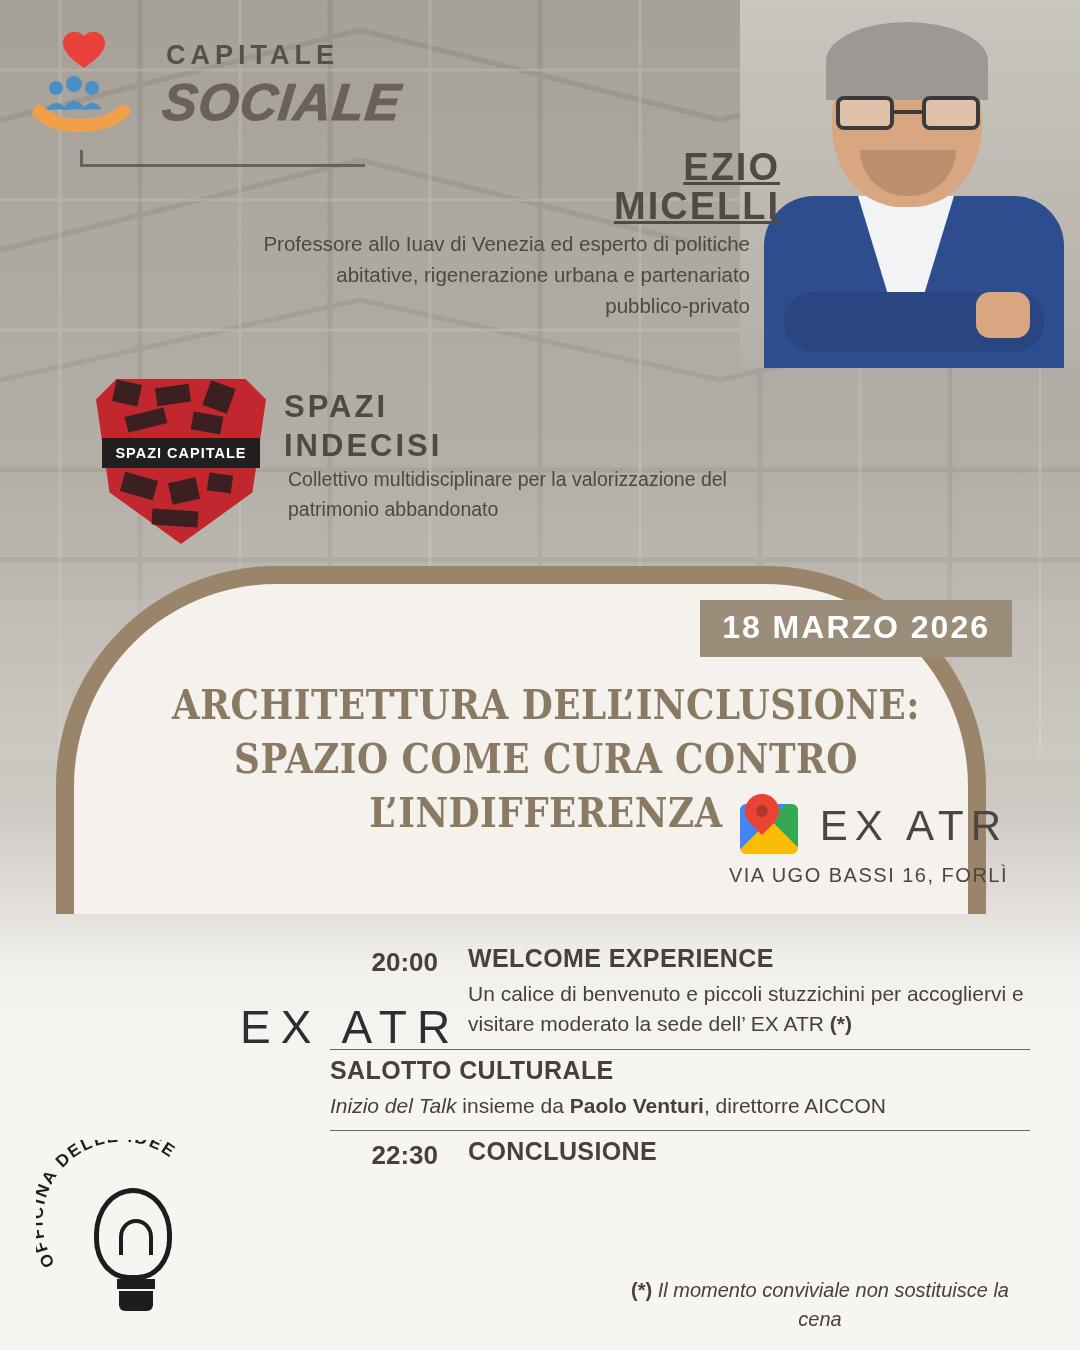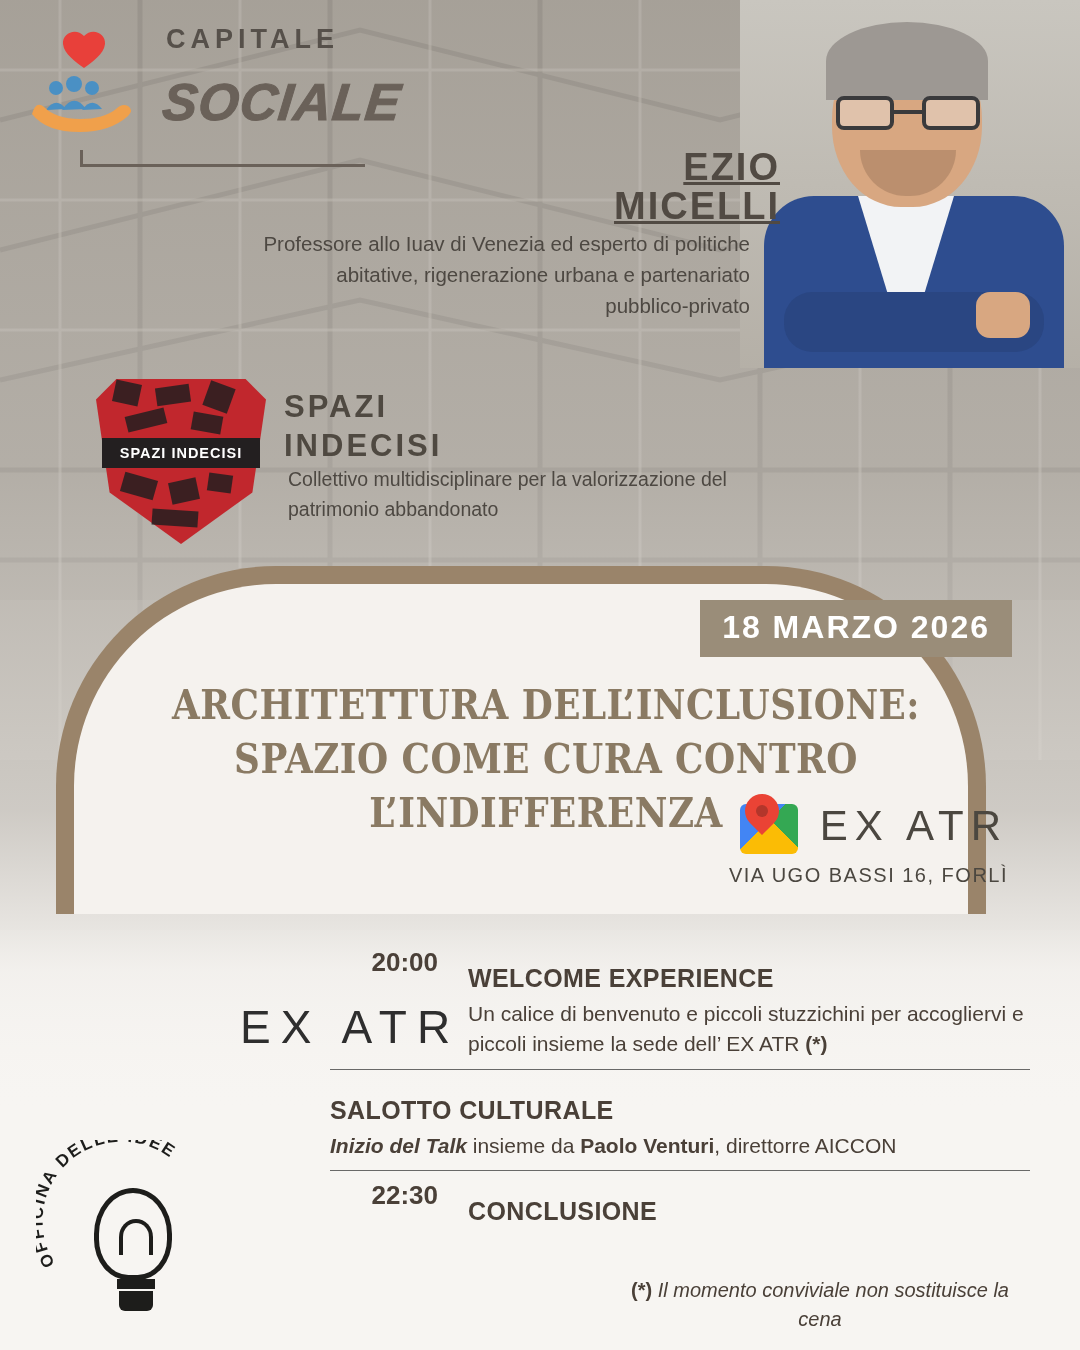--- a/index.html
+++ b/index.html
@@ -44,21 +44,21 @@
     left: 18px; top: 12px;
     width: 340px; height: 160px;
   }
   .cap-word {
     font-family: "Liberation Sans", sans-serif;
     font-weight: bold;
     letter-spacing: 3px;
     color: #4a4440;
   }
   .cap-line1 {
-    position: absolute; left: 148px; top: 12px;
+    position: absolute; left: 148px; top: 28px;
     font-size: 27px; letter-spacing: 5px;
     color: #56504a;
   }
   .cap-line2 {
     position: absolute; left: 145px; top: 60px;
     font-size: 52px; font-style: italic; letter-spacing: 1px;
     color: #6a6159;
     -webkit-text-stroke: 1px #6a6159;
     transform: skewX(-6deg);
   }
@@ -262,26 +262,25 @@
     padding-right: 30px;
     font-size: 26px;
     font-weight: bold;
     color: #4a4038;
     padding-top: 3px;
   }
   .sch-body { flex: 1; }
   .sch-head {
     font-size: 25px; font-weight: bold; letter-spacing: .4px; color: #4a4038;
     margin-bottom: 6px;
-    margin-top: 20px;
   }
   .sch-text {
     font-size: 21px; line-height: 1.42; color: #4a4038;
   }
-  .sch-text i { font-style: italic; font-weight: bold; }
+  .sch-text i { font-style: italic; }
   .sch-text b { font-weight: bold; }
   .footnote {
     position: absolute; right: 0; top: 338px;
     width: 420px;
     text-align: center;
     font-size: 20px;
     line-height: 1.45;
     font-style: italic;
     color: #4a4038;
   }
@@ -391,21 +390,21 @@
   <div class="si-frag" style="left:18px;top:10px;width:26px;height:22px;transform:rotate(12deg);"></div>
   <div class="si-frag" style="left:60px;top:14px;width:34px;height:18px;transform:rotate(-8deg);"></div>
   <div class="si-frag" style="left:110px;top:12px;width:26px;height:26px;transform:rotate(20deg);"></div>
   <div class="si-frag" style="left:30px;top:40px;width:40px;height:16px;transform:rotate(-14deg);"></div>
   <div class="si-frag" style="left:96px;top:42px;width:30px;height:18px;transform:rotate(10deg);"></div>
   <div class="si-frag" style="left:26px;top:104px;width:34px;height:20px;transform:rotate(16deg);"></div>
   <div class="si-frag" style="left:74px;top:108px;width:28px;height:22px;transform:rotate(-12deg);"></div>
   <div class="si-frag" style="left:112px;top:102px;width:24px;height:18px;transform:rotate(8deg);"></div>
   <div class="si-frag" style="left:56px;top:138px;width:46px;height:16px;transform:rotate(4deg);"></div>
   <div class="si-band">
-      <span>SPAZI INDECISI</span>
+      <span>SPAZI CAPITALE</span>
     </div>
 </div>
 <div class="si-title">
   <div>SPAZI</div>
   <div>INDECISI</div>
 </div>
 <div class="si-desc">Collettivo multidisciplinare per la valorizzazione del patrimonio abbandonato</div>
 
 <div class="arch"></div>
 <div class="date-badge">18 MARZO 2026</div>
@@ -423,21 +422,21 @@
 </div>
 
 <div class="exatr-mark">EX ATR</div>
 
 <div class="schedule">
   <div id="schedule-rows">
       <div class="sch-row">
         <div class="sch-time">20:00</div>
         <div class="sch-body">
           <div class="sch-head">WELCOME EXPERIENCE</div>
-          <div class="sch-text"><span>Un calice di benvenuto e piccoli stuzzichini per accogliervi e piccoli insieme la sede dell’ EX ATR </span><b>(*)</b></div>
+          <div class="sch-text"><span>Un calice di benvenuto e piccoli stuzzichini per accogliervi e visitare moderato la sede dell’ EX ATR </span><b>(*)</b></div>
         </div>
       </div>
       <div class="sch-divider"></div>
       <div class="sch-row">
         <div class="sch-body">
           <div class="sch-head">SALOTTO CULTURALE</div>
           <div class="sch-text"><i>Inizio del Talk</i><span> insieme da </span><b>Paolo Venturi</b><span>, direttorre AICCON</span></div>
         </div>
       </div>
       <div class="sch-divider"></div>

